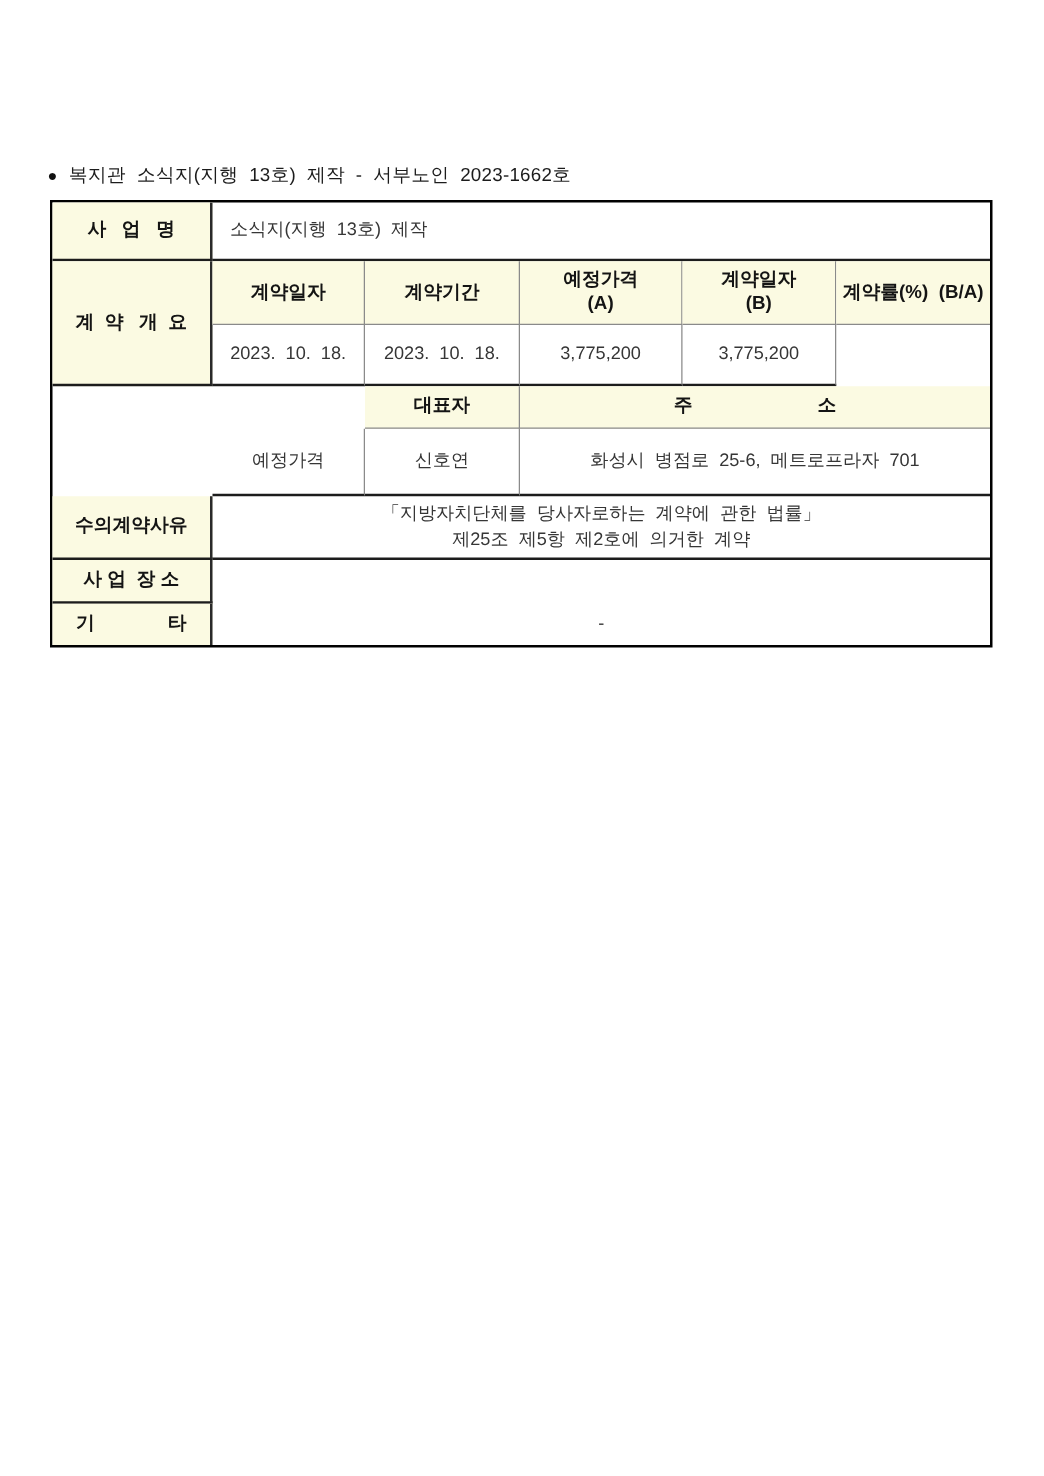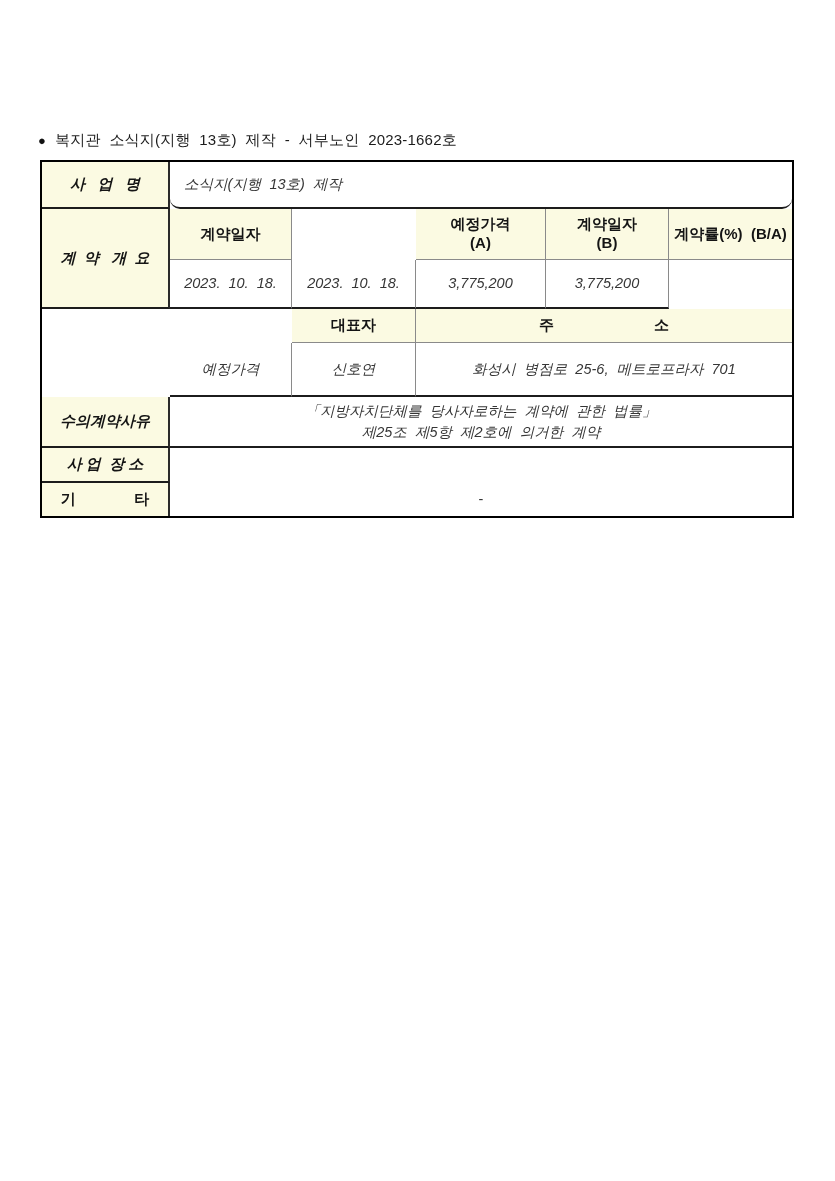--- a/index.html
+++ b/index.html
@@ -36,44 +36,45 @@
     box-sizing:border-box;
     overflow:hidden;
   }
   .hdr {
     background:#fbfae2;
     font-weight:bold;
     font-size:15px;
     color:#141414;
     line-height:1.25;
   }
-  .left { justify-content:flex-start; text-align:left; padding-left:14px;border-radius:10px; }
+  .left { justify-content:flex-start; text-align:left; padding-left:14px; }
   .br      { border-right:1px solid #8a8a8a; }
   .br-dark { border-right:2px solid #2a2a2a; }
   .bb      { border-bottom:1px solid #8a8a8a; }
-  .bb-dark { border-bottom:2px solid #1c1c1c;font-style:italic; }
+  .bb-dark { border-bottom:2px solid #1c1c1c; }
 </style>
 </head>
 <body>
 
 <div class="page">
 
   <div class="doc-title">
     <span class="bullet">●</span>
     <span>복지관  소식지(지행  13호)  제작  -  서부노인  2023-1662호</span>
   </div>
 
   <div class="ctable">
 
     <div class="cell hdr br-dark bb-dark" style="grid-column:1;grid-row:1">사   업   명</div>
     <div class="cell left bb-dark" style="grid-column:2/7;grid-row:1">소식지(지행  13호)  제작</div>
 
     <div class="cell hdr br-dark bb-dark" style="grid-column:1;grid-row:2/4">계  약   개  요</div>
 
     <div class="cell hdr br bb" style="grid-column:2;grid-row:2">계약일자</div>
+    <div class="cell hdr br bb" style="grid-column:3;grid-row:2">계약기간</div>
     <div class="cell hdr br bb" style="grid-column:4;grid-row:2">예정가격
 (A)</div>
     <div class="cell hdr br bb" style="grid-column:5;grid-row:2">계약일자
 (B)</div>
     <div class="cell hdr bb" style="grid-column:6;grid-row:2">계약률(%)  (B/A)</div>
 
     <div class="cell br bb-dark" style="grid-column:2;grid-row:3">2023.  10.  18.</div>
     <div class="cell br bb-dark" style="grid-column:3;grid-row:3">2023.  10.  18.</div>
     <div class="cell br bb-dark" style="grid-column:4;grid-row:3">3,775,200</div>
     <div class="cell br bb-dark" style="grid-column:5;grid-row:3">3,775,200</div>

